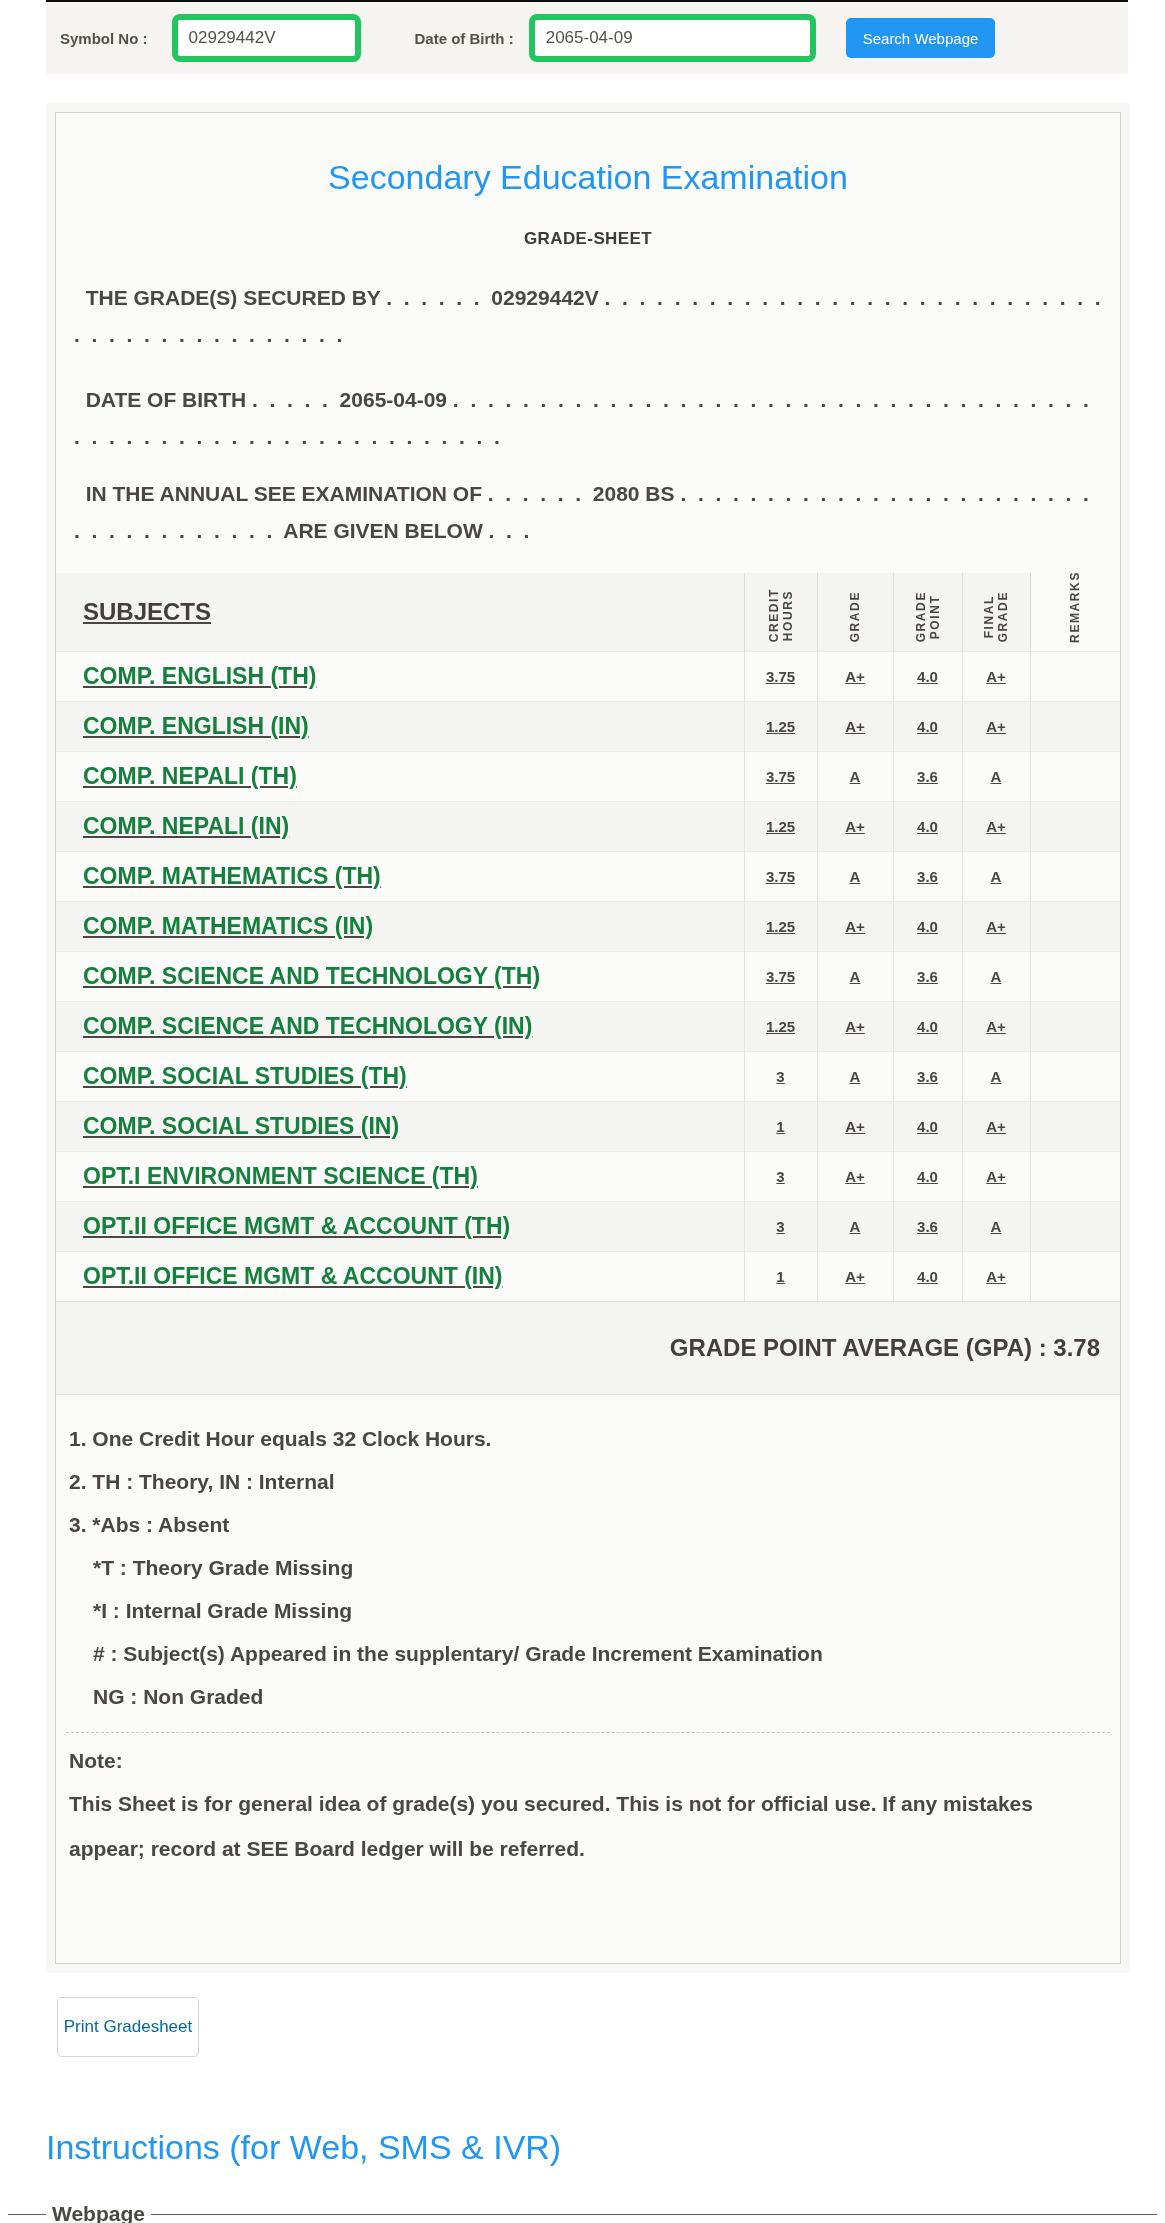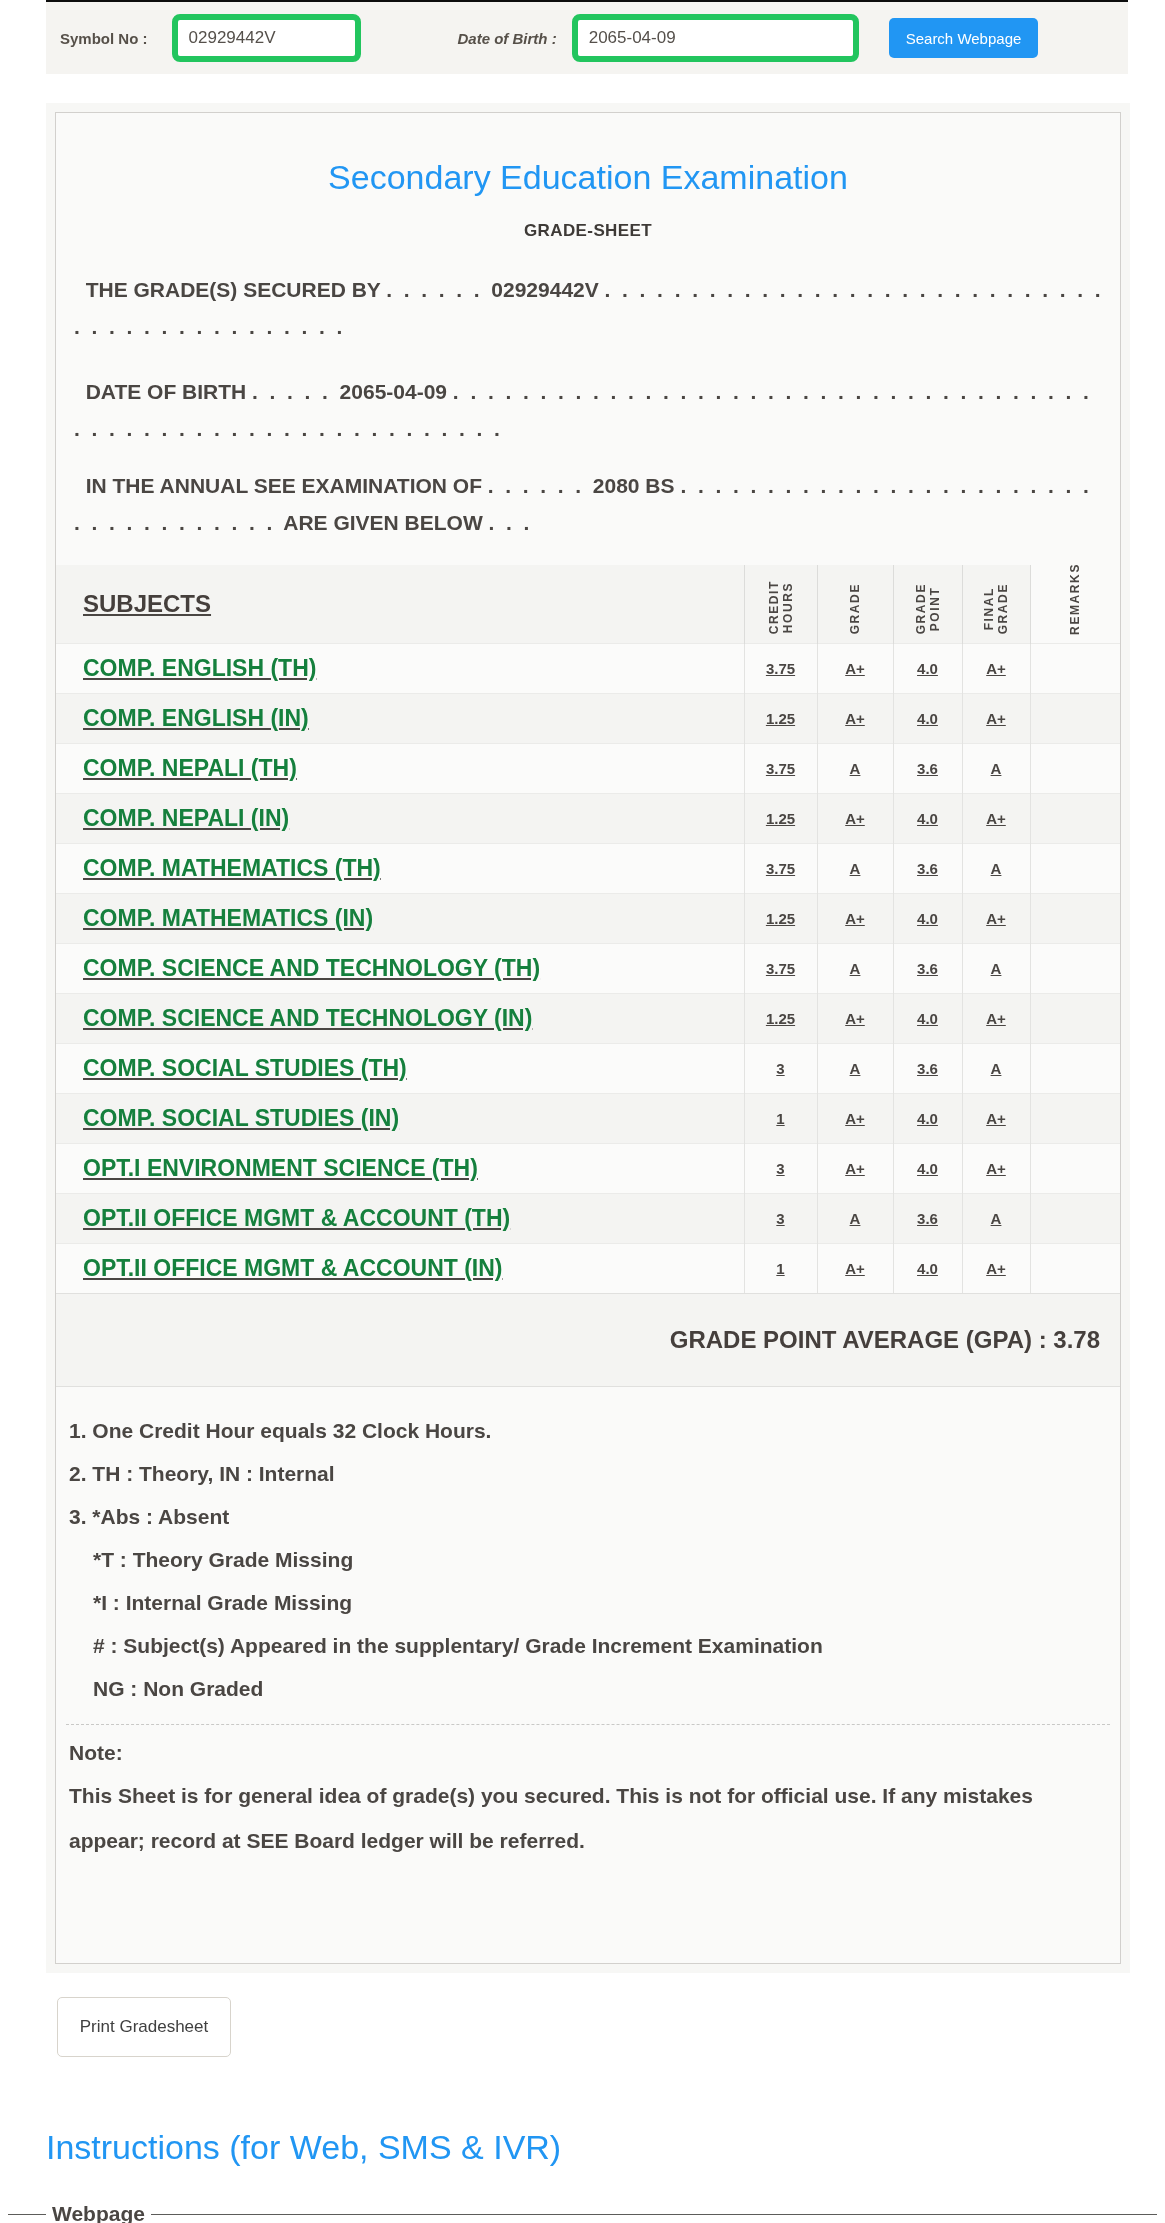--- a/index.html
+++ b/index.html
@@ -8,21 +8,21 @@
   .page { position:relative; width:1165px; height:2223px; overflow:hidden; background:#fff; }
 
   
   .topbar {
     position:absolute; left:46px; top:0; width:1082px; height:74px;
     background:#f5f4f1; border-top:2px solid #0d0d0d;
     display:flex; align-items:center;
   }
   .form-label { font-size:15px; font-weight:bold; color:#565049; }
   .lbl-symbol { margin-left:14px; }
-  .lbl-dob { margin-left:97px;font-style:italic; }
+  .lbl-dob { margin-left:54px; }
   .text-input {
     height:48px; background:#fff; border:6px solid #22c55e; border-radius:8px;
     font-size:17px; color:#55504b; padding:0 11px;
     font-family:Liberation Sans, sans-serif;
   }
   .inp-symbol { width:189px; margin-left:24px; }
   .inp-dob { width:287px; margin-left:15px; }
   .search-btn {
     margin-left:30px; height:40px; padding:0 17px;
     background:#2196f3; color:#fff; border:none; border-radius:5px;
@@ -37,21 +37,21 @@
   }
   .card {
     width:100%; height:100%; background:#fafaf9; border:1px solid #d2d0cd;
     overflow:hidden;
   }
   .sheet-title {
     margin-top:44px; text-align:center; font-size:34px; font-weight:400;
     color:#2196f3; line-height:40px;
   }
   .sheet-subtitle {
-    margin-top:24px; text-align:center; font-size:17px; font-weight:bold;
+    margin-top:32px; text-align:center; font-size:17px; font-weight:bold;
     color:#3e3a37; letter-spacing:0.4px; line-height:20px;
   }
   .dotted-line {
     margin:28px 18px 0 18px; font-size:21px; font-weight:bold; color:#4a4643;
     line-height:37px; white-space:pre-wrap; word-break:break-word;
   }
   .dotted-line.first { margin-top:30px; }
   .dotted-line.third { margin-top:20px; }
 
   
@@ -85,23 +85,23 @@
   .notes { padding:22px 14px 0 13px; }
   .notes .n-line { font-size:21px; font-weight:bold; line-height:43px; color:#4a4643; }
   .notes .n-line.ind { padding-left:24px; }
   .dash-sep { margin:14px 10px 0 10px; border-top:1px dashed #c9c9c7; }
   .note-block { padding:8px 14px 0 13px; }
   .note-heading { font-size:21px; font-weight:bold; line-height:40px; color:#4a4643; }
   .note-body { font-size:21px; font-weight:bold; line-height:45px; color:#4a4643; }
 
   
   .print-btn {
-    position:absolute; left:57px; top:1997px; width:174px; height:60px;
+    position:absolute; left:57px; top:1997px; width:142px; height:60px;
     background:#fff; border:1px solid #d8d4cc; border-radius:5px;
-    font-size:17px; color:#404040; font-family:"Liberation Sans","DejaVu Sans",sans-serif;
+    font-size:17px; color:#0369a1; font-family:"Liberation Sans","DejaVu Sans",sans-serif;
     cursor:pointer;
   }
   .instructions-h {
     position:absolute; left:46px; top:2124px;
     font-size:34px; font-weight:400; color:#2196f3; line-height:46px;
   }
   .footer-fieldset {
     position:absolute; left:8px; top:2202px; width:1149px; height:40px;
     border:none; border-top:1px solid #5c5c5a;
   }

